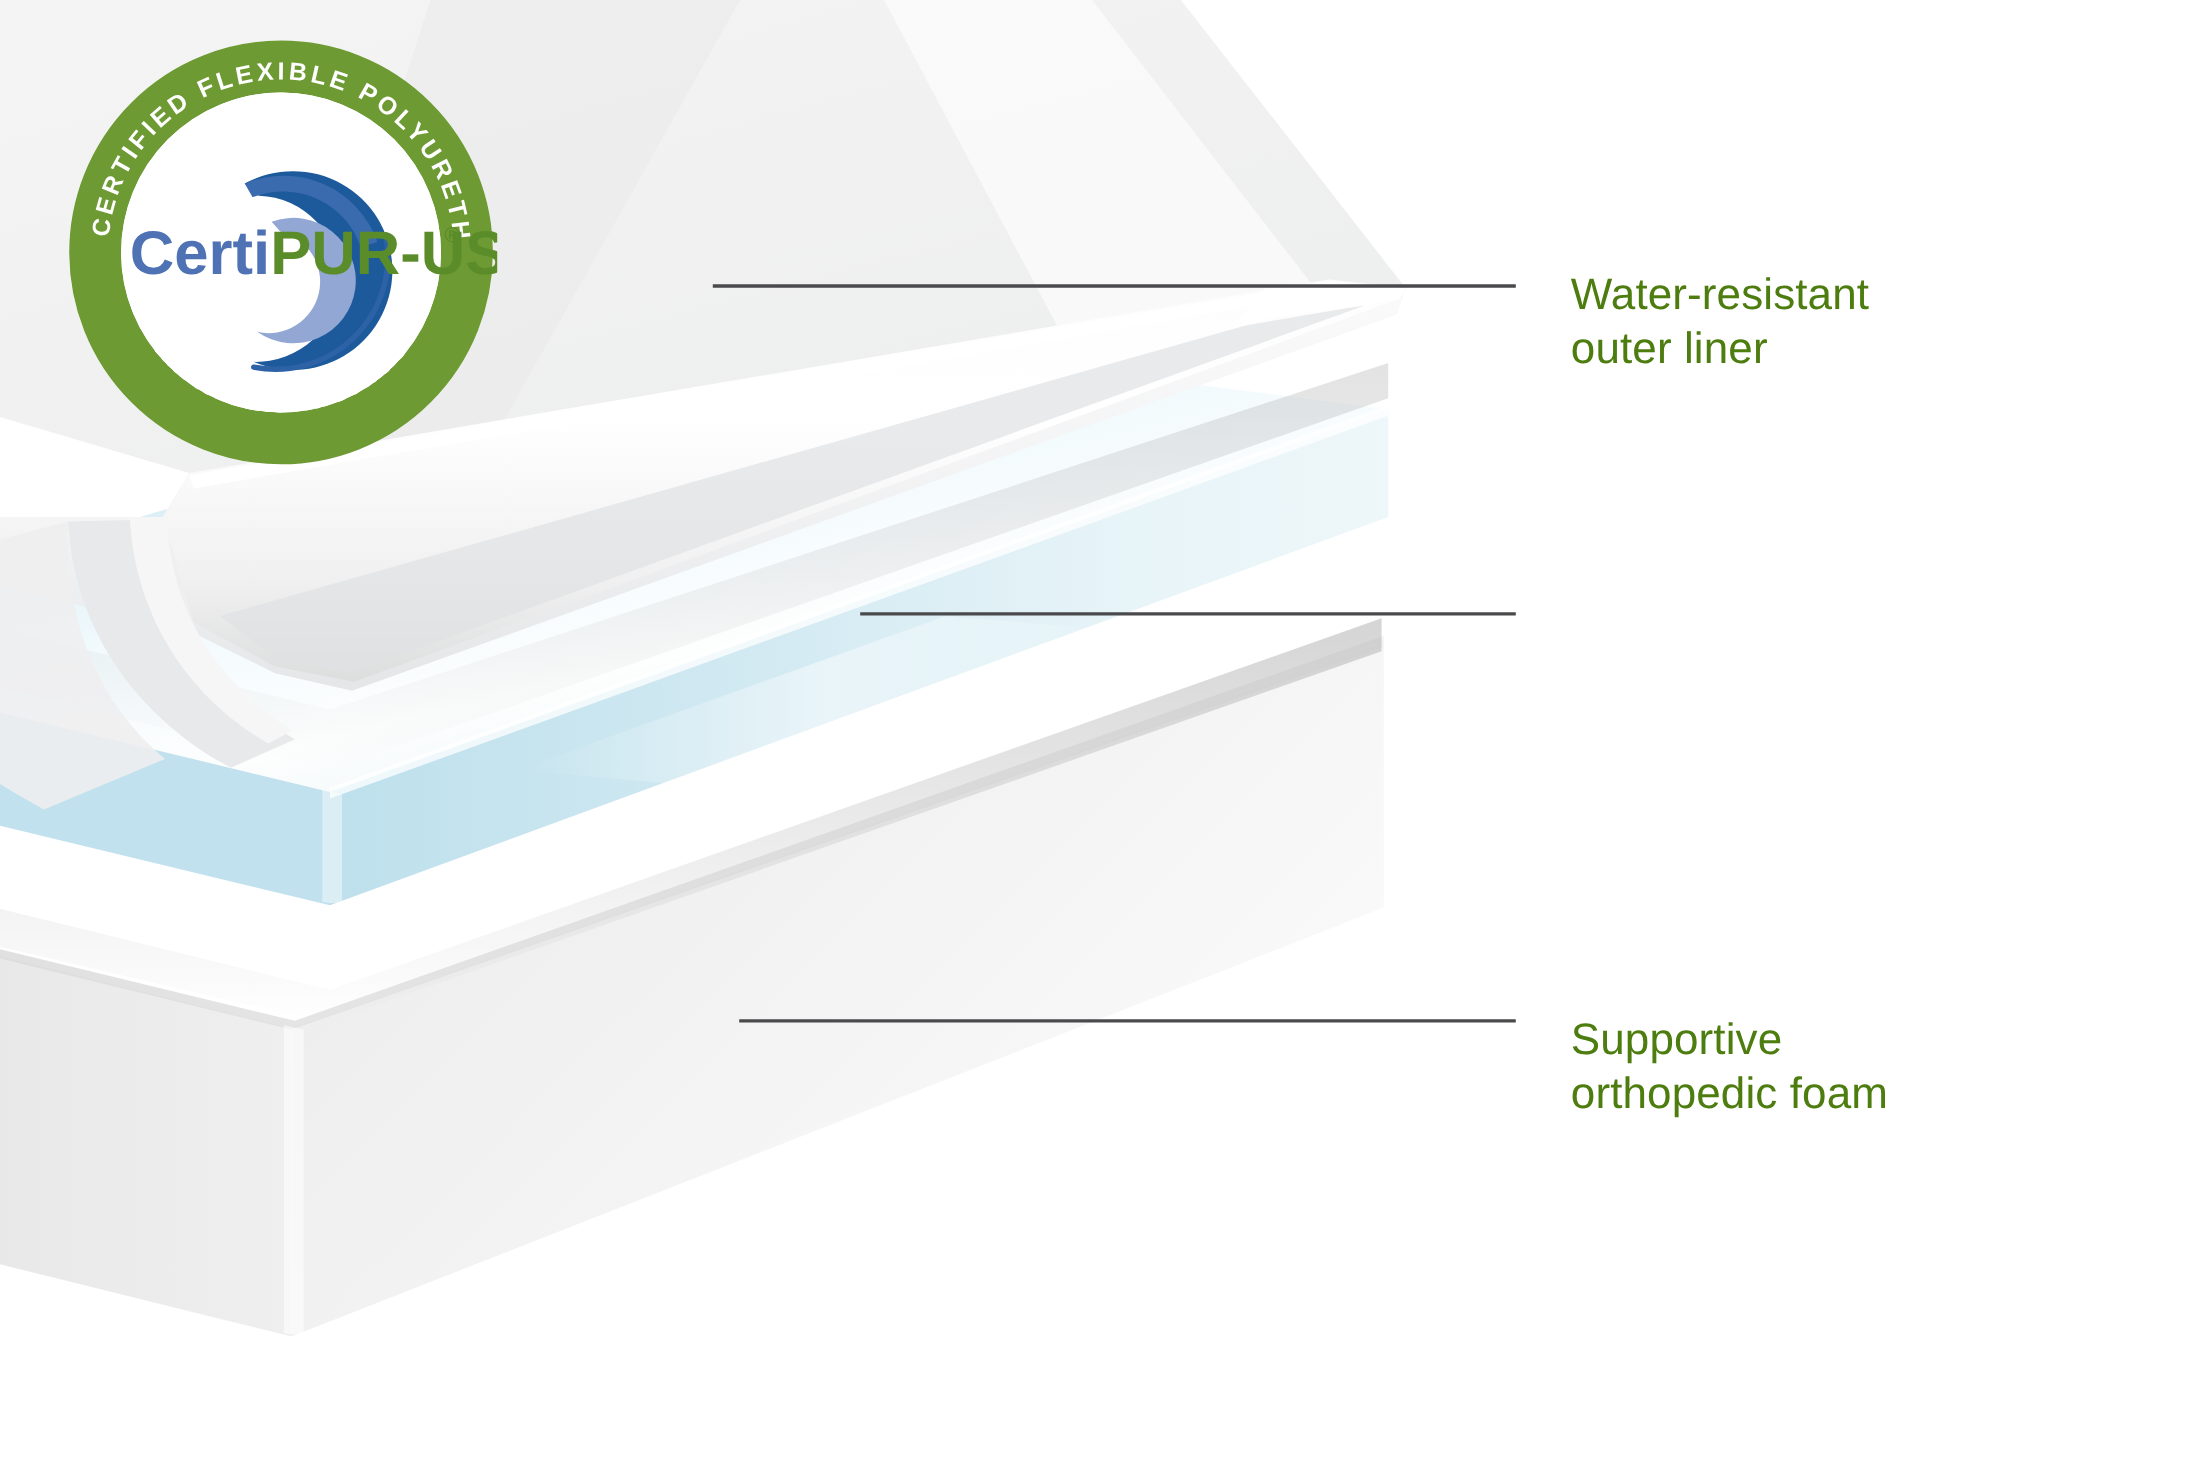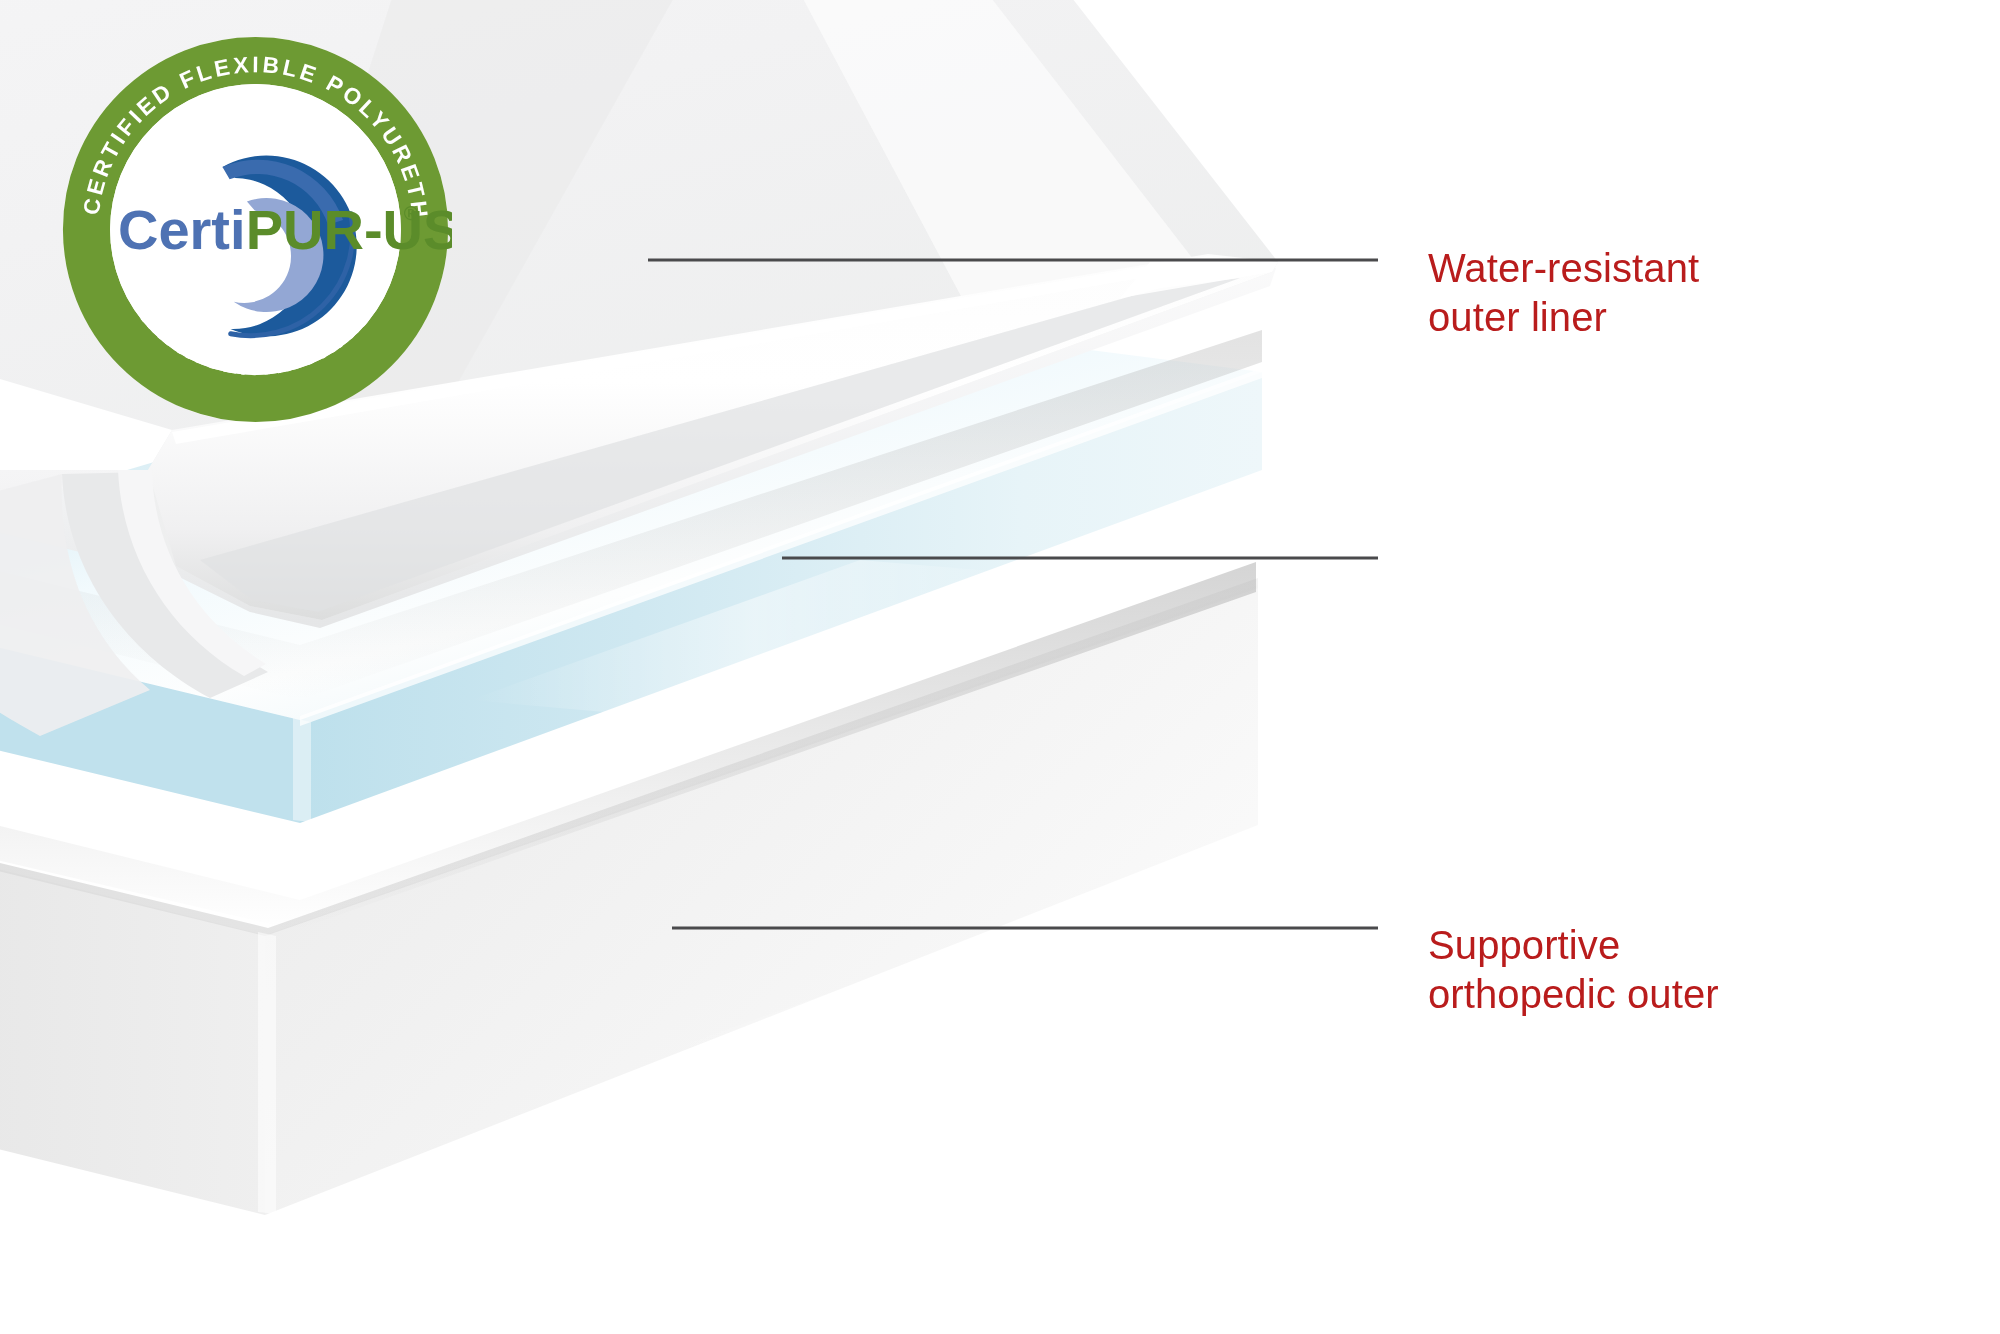--- a/index.html
+++ b/index.html
@@ -20,21 +20,21 @@
   }
   #art {
     position: absolute;
     left: 0;
     top: 0;
     width: 2000px;
     height: 1334px;
   }
   .label {
     position: absolute;
-    color: #b91c1c;
+    color: #4d7c0f;
     font-size: 40px;
     line-height: 1.22;
     letter-spacing: 0.1px;
     font-weight: 400;
     white-space: pre-line;
   }
   #label-0 { left: 1428px; top: 244px; }
   #label-1 { left: 1428px; top: 545px; }
   #label-2 { left: 1428px; top: 921px; }
 </style>
@@ -224,15 +224,15 @@
       <text x="190" y="220" font-family="'Liberation Sans', sans-serif" font-size="57" font-weight="bold" fill="#5b8c2a">PUR-US</text>
       <text x="351" y="190" font-family="'Liberation Sans', sans-serif" font-size="20" font-weight="bold" fill="#5b8c2a">®</text>
     </g>
   </svg>
 
   <div class="label" id="label-0">Water-resistant
 outer liner</div>
 
 
   <div class="label" id="label-2">Supportive
-orthopedic outer</div>
+orthopedic foam</div>
 
 </div>
 
 </body></html>

